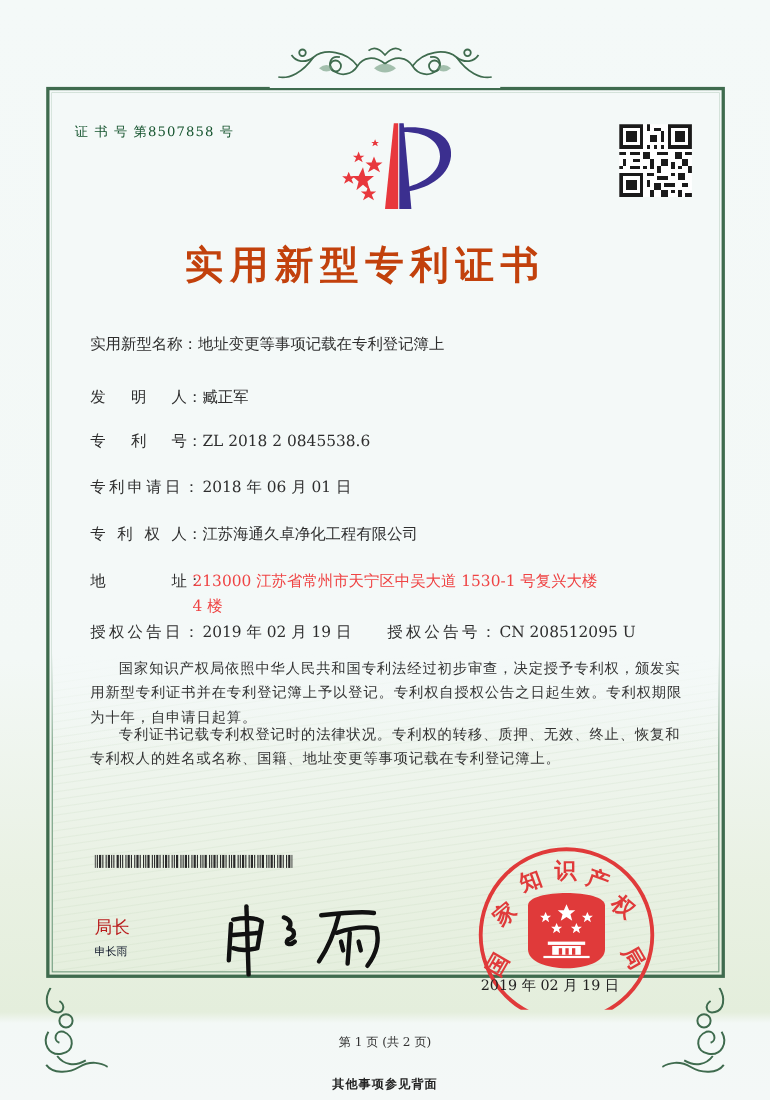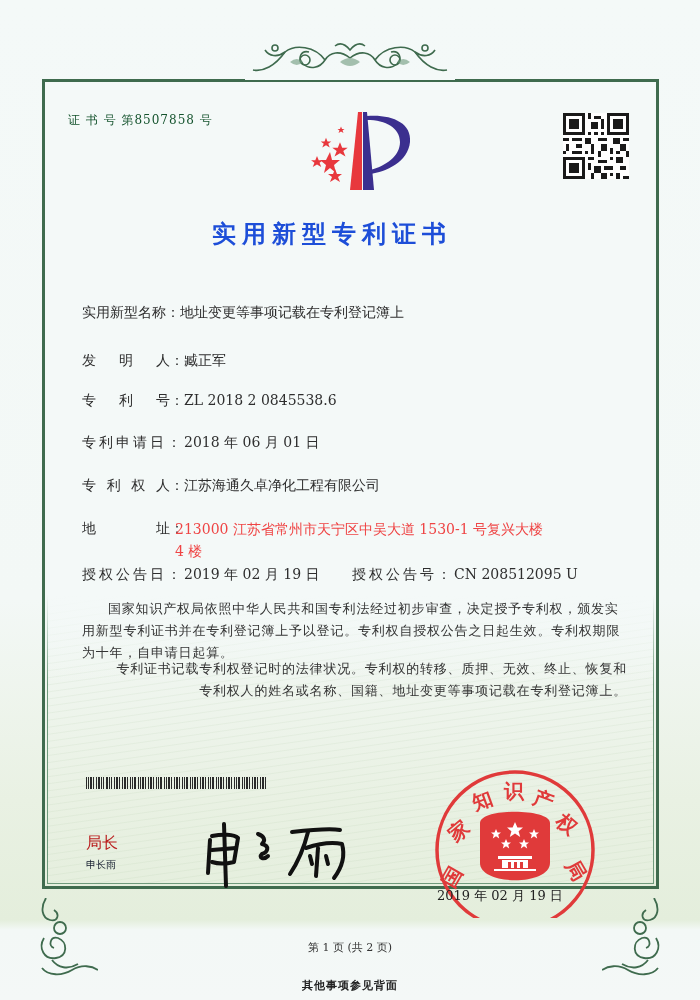--- a/index.html
+++ b/index.html
@@ -31,21 +31,21 @@
   .ornament-top { position:absolute; left:245px; top:40px; width:210px; height:40px; }
   .corner { position:absolute; width:60px; height:80px; }
   .corner.bl { left:38px; top:898px; }
   .corner.br { left:602px; top:898px; transform:scaleX(-1); }
 
   .cert-no { position:absolute; left:68px; top:112px; font-size:12px; letter-spacing:1px; color:#14532d; }
   .logo { position:absolute; left:290px; top:100px; width:130px; height:105px; }
   .qr { position:absolute; left:563px; top:113px; width:66px; height:66px; }
 
   .title { position:absolute; left:0; width:664px; top:218px; text-align:center;
-    font-size:24px; letter-spacing:6px; color:#1d4ed8; font-weight:bold;
+    font-size:35px; letter-spacing:6px; color:#c2410c; font-weight:bold;
     font-family:"DejaVu Sans", "Liberation Sans", sans-serif; }
 
   .field { position:absolute; left:82px; font-size:14px; color:#2e2e2e; white-space:nowrap; }
   .field .lbl { display:inline-block; }
   .field .val { display:inline-block; }
   .lbl-spread { display:inline-flex; justify-content:space-between; width:88px; }
   .lbl-spread2 { display:inline-flex; justify-content:space-between; width:88px; }
 
   .addr-val { position:absolute; left:175px; top:518px; width:380px; font-size:14px; line-height:22px; color:#ef4444; }
 
@@ -230,21 +230,21 @@
 
 <div class="field" style="top:566px;">
   <span class="lbl" style="letter-spacing:3px;">授权公告日：</span><span class="val">2019 年 02 月 19 日</span>
 </div>
 
 <div class="field" style="top:566px; left:352px;">
   <span class="lbl" style="letter-spacing:3px;">授权公告号：</span><span class="val">CN 208512095 U</span>
 </div>
 
 <div class="para" style="top:598px;">国家知识产权局依照中华人民共和国专利法经过初步审查，决定授予专利权，颁发实用新型专利证书并在专利登记簿上予以登记。专利权自授权公告之日起生效。专利权期限为十年，自申请日起算。</div>
-<div class="para" style="top:658px;text-align:right;">专利证书记载专利权登记时的法律状况。专利权的转移、质押、无效、终止、恢复和专利权人的姓名或名称、国籍、地址变更等事项记载在专利登记簿上。</div>
+<div class="para" style="top:658px;">专利证书记载专利权登记时的法律状况。专利权的转移、质押、无效、终止、恢复和专利权人的姓名或名称、国籍、地址变更等事项记载在专利登记簿上。</div>
 
 <svg class="barcode" viewBox="0 0 180 12" preserveAspectRatio="none">
   <g fill="#2a2a2a">
     <rect x="0" y="0" width="1" height="12"></rect>
       <rect x="2" y="0" width="1" height="12"></rect>
       <rect x="4" y="0" width="2" height="12"></rect>
       <rect x="7" y="0" width="1" height="12"></rect>
     <rect x="10" y="0" width="1" height="12"></rect>
       <rect x="12" y="0" width="2" height="12"></rect>
       <rect x="15" y="0" width="1" height="12"></rect>

